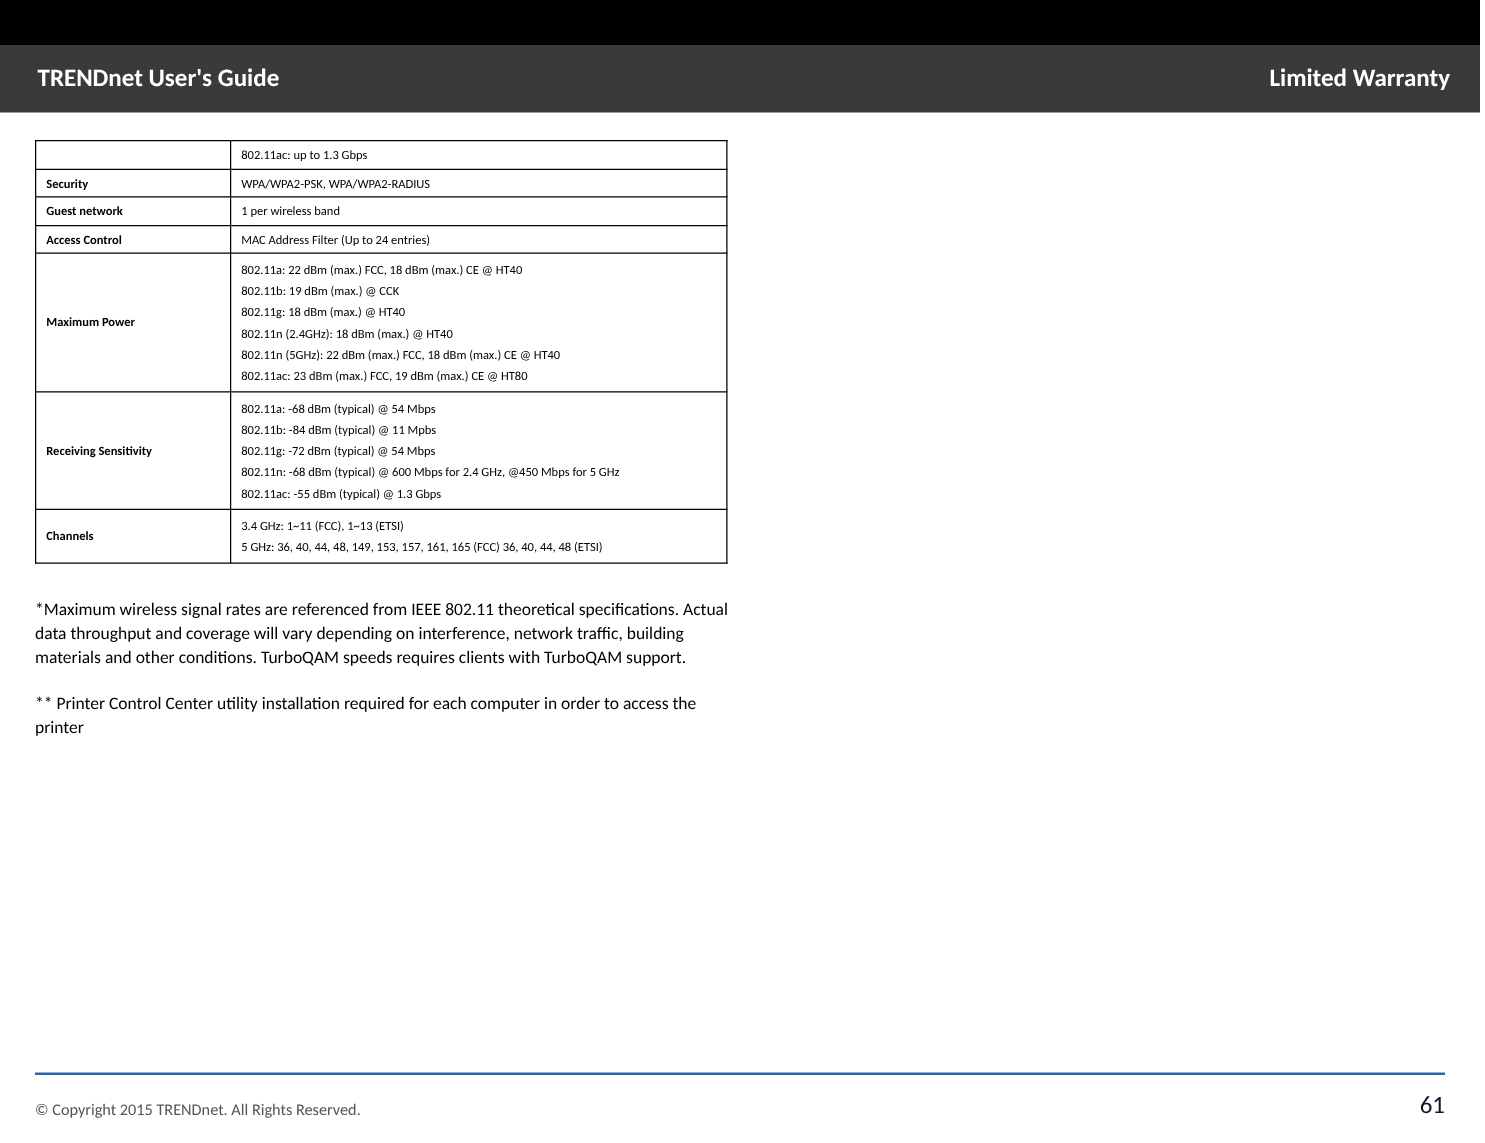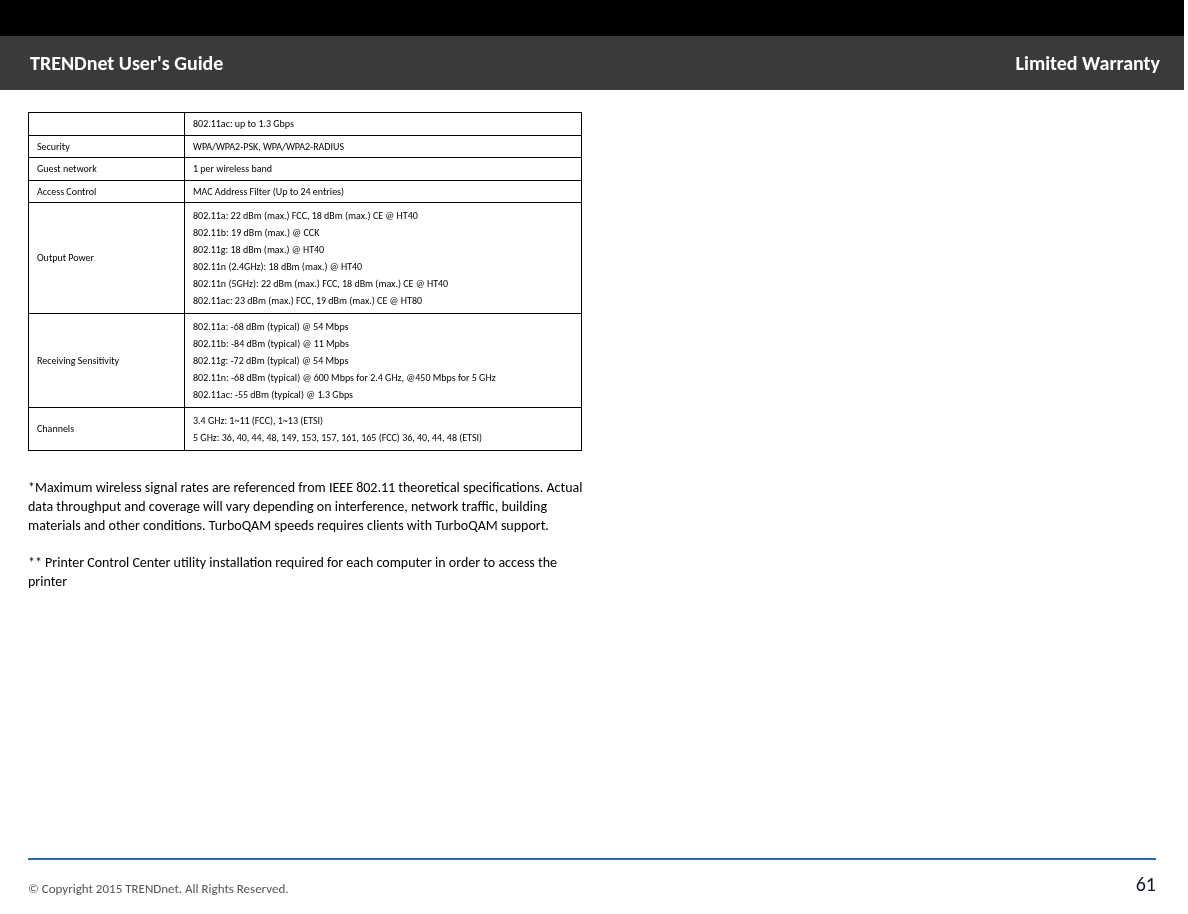--- a/index.html
+++ b/index.html
@@ -27,21 +27,21 @@
     font-size: 10px;
     line-height: 1.35;
   }
   table.spec td {
     border: 1px solid #000;
     padding: 4px 8px;
     vertical-align: middle;
   }
   table.spec td.label {
     width: 156px;
-    font-weight: 400;
+    font-weight: 700;
   }
   .multiline { line-height: 1.7; }
   .multiline .line { display: block; }
   .footnotes {
     margin-top: 28px;
     font-size: 14px;
     width: 560px;
     line-height: 1.35;
   }
   .footnotes p { margin-bottom: 18px; }
@@ -89,21 +89,21 @@
           </tr>
           <tr>
             <td class="label">Guest network</td>
             <td>1 per wireless band</td>
           </tr>
           <tr>
             <td class="label">Access Control</td>
             <td>MAC Address Filter (Up to 24 entries)</td>
           </tr>
           <tr>
-            <td class="label">Output Power</td>
+            <td class="label">Maximum Power</td>
             <td class="multiline">
               <span class="line">802.11a: 22 dBm (max.) FCC, 18 dBm (max.) CE  @ HT40</span>
               <span class="line">802.11b: 19 dBm (max.) @ CCK</span>
               <span class="line">802.11g: 18 dBm (max.) @ HT40</span>
               <span class="line">802.11n (2.4GHz): 18 dBm (max.) @ HT40</span>
               <span class="line">802.11n (5GHz): 22 dBm (max.) FCC, 18 dBm (max.) CE @ HT40</span>
               <span class="line">802.11ac: 23 dBm (max.) FCC, 19 dBm (max.) CE @ HT80</span>
             </td>
           </tr>
           <tr>

